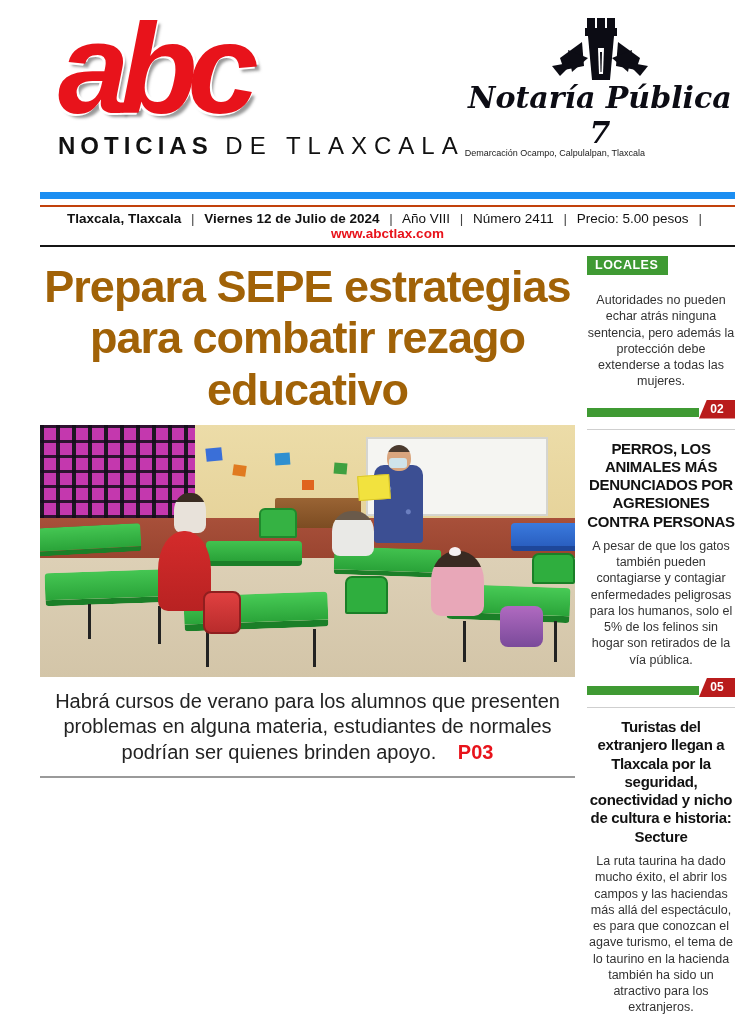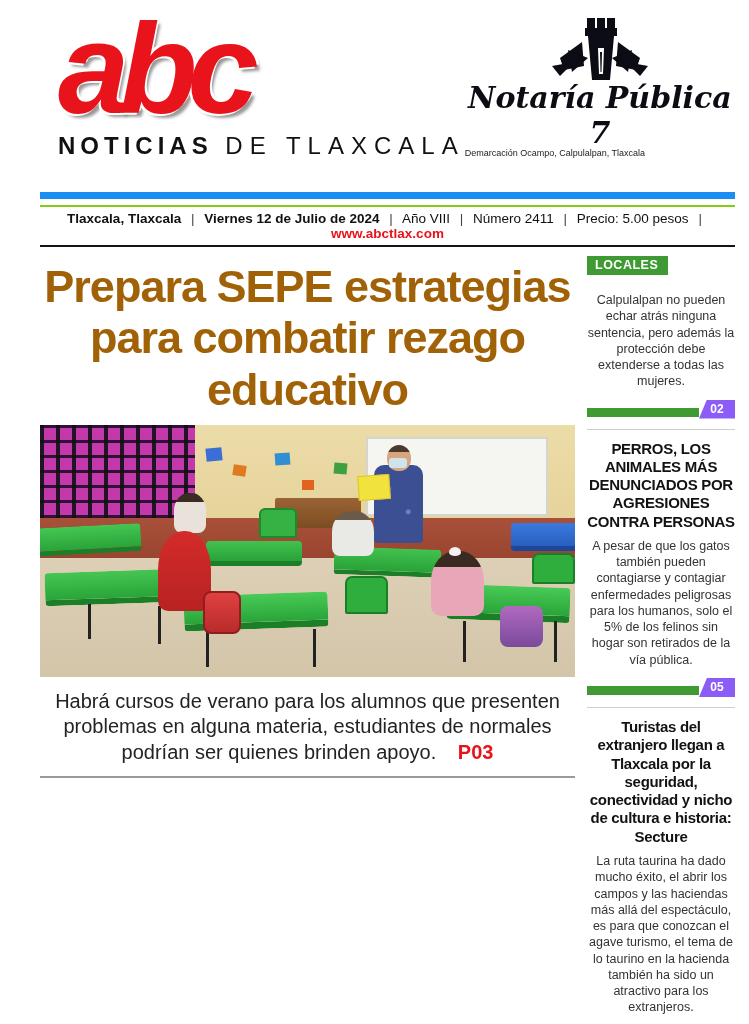--- a/index.html
+++ b/index.html
@@ -20,21 +20,21 @@
   .notaria svg { display:block; margin:0 auto; }
   .notaria-script { font-family:"DejaVu Serif", serif; font-style:italic; font-weight:700;
                     font-size:30px; color:#0c0c14; margin-top:-6px; }
   .notaria-sub { font-size:9px; color:#222; text-align:left; padding-right:10px; margin-top:-2px; }
   .notaria-name { font-family:"Liberation Serif", serif; font-weight:700; font-size:16.5px;
                   letter-spacing:1px; color:#101522; margin-top:2px; }
 
   .blue-bar { height:7px; background:#1b8ef2; margin-top:4px; }
 
   
-  .dateline { border-top:2px solid #84cc16; border-bottom:2px solid #151515; margin-top:6px;
+  .dateline { border-top:2px solid #c2410c; border-bottom:2px solid #151515; margin-top:6px;
               padding:4px 0; text-align:center; font-size:13.5px; color:#111; }
   .dateline .b { font-weight:700; }
   .dateline .sep { margin:0 6px; color:#444; }
   .dateline .web { color:#e8131b; font-weight:700; text-decoration:none; }
 
   
   .main-row { display:flex; margin-top:8px; }
   .main-col { flex:1; min-width:0; padding-right:12px; }
   .side-col { width:148px; flex:none; }
 
@@ -54,21 +54,21 @@
   .side-item { padding-top:10px; }
   .side-item + .side-item { border-top:1px solid #cfcfcf; margin-top:10px; }
   .side-h { font-weight:800; font-size:15px; line-height:1.22; color:#121212; text-align:center; letter-spacing:-.3px; }
   .side-h.caps { text-transform:uppercase; }
   .side-b { font-size:12.5px; color:#333; text-align:center; line-height:1.3; margin-top:7px; }
   .page-marker { display:flex; align-items:flex-end; margin-top:10px; }
   .page-marker .bar { flex:1; height:9px; margin-bottom:2px; }
   .page-marker .box { width:36px; height:19px; color:#fff; font-weight:700; font-size:12px;
                       display:flex; align-items:center; justify-content:center;
                       clip-path:polygon(22% 0, 100% 0, 100% 100%, 0 100%); }
-  .g-bar { background:#3f9a33; } .r-box { background:#8b5cf6; }
+  .g-bar { background:#3f9a33; } .r-box { background:#b91c1c; }
 </style>
 </head>
 <body>
 
 <div class="page">
 
   <div class="masthead">
     <div class="brand">
       <span class="logo">abc</span>
       <div class="tagline">
@@ -165,21 +165,21 @@
         <span>Habrá cursos de verano para los alumnos que presenten problemas en alguna materia, estudiantes de normales podrían ser quienes brinden apoyo.</span>
         <span class="lead-page">P03</span>
       </p>
       <hr class="deck-rule">
     </div>
 
     <div class="side-col">
       <span class="section-tag">LOCALES</span>
 
       <div class="side-item">
-        <div class="side-b">Calpulalpan no pueden echar atrás ninguna sentencia, pero además la protección debe extenderse a todas las mujeres.</div>
+        <div class="side-b">Autoridades no pueden echar atrás ninguna sentencia, pero además la protección debe extenderse a todas las mujeres.</div>
         <div class="page-marker">
           <span class="bar g-bar"></span>
           <span class="box r-box">02</span>
         </div>
       </div>
 
       <div class="side-item">
         <div class="side-h caps">PERROS, LOS ANIMALES MÁS DENUNCIADOS POR AGRESIONES CONTRA PERSONAS</div>
         <div class="side-b">A pesar de que los gatos también pueden contagiarse y contagiar enfermedades peligrosas para los humanos, solo el 5% de los felinos sin hogar son retirados de la vía pública.</div>
         <div class="page-marker">

